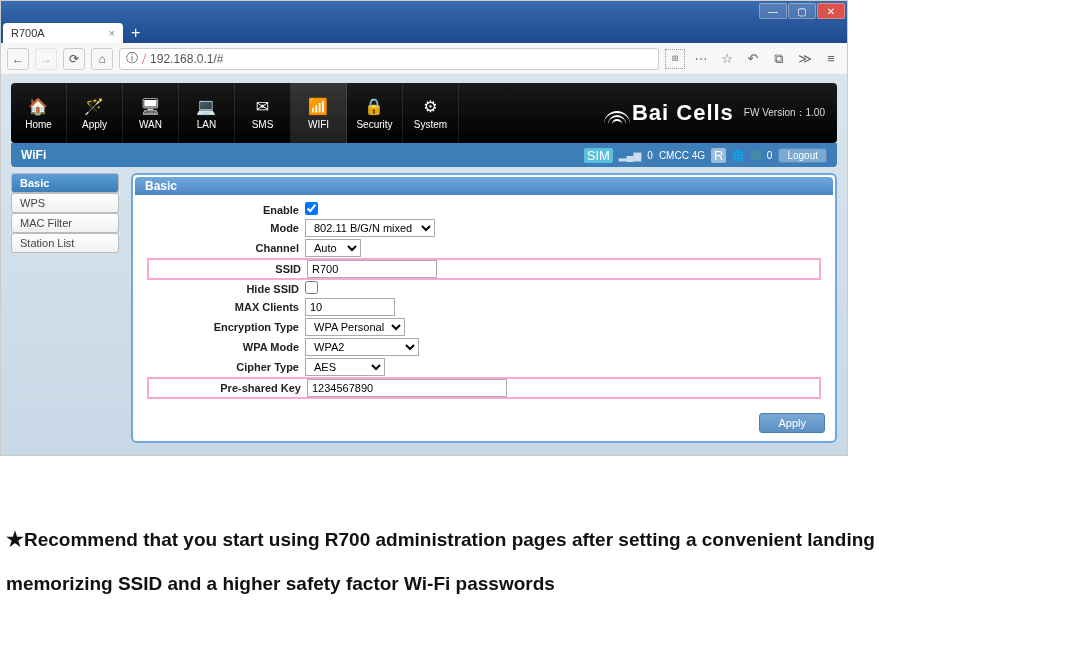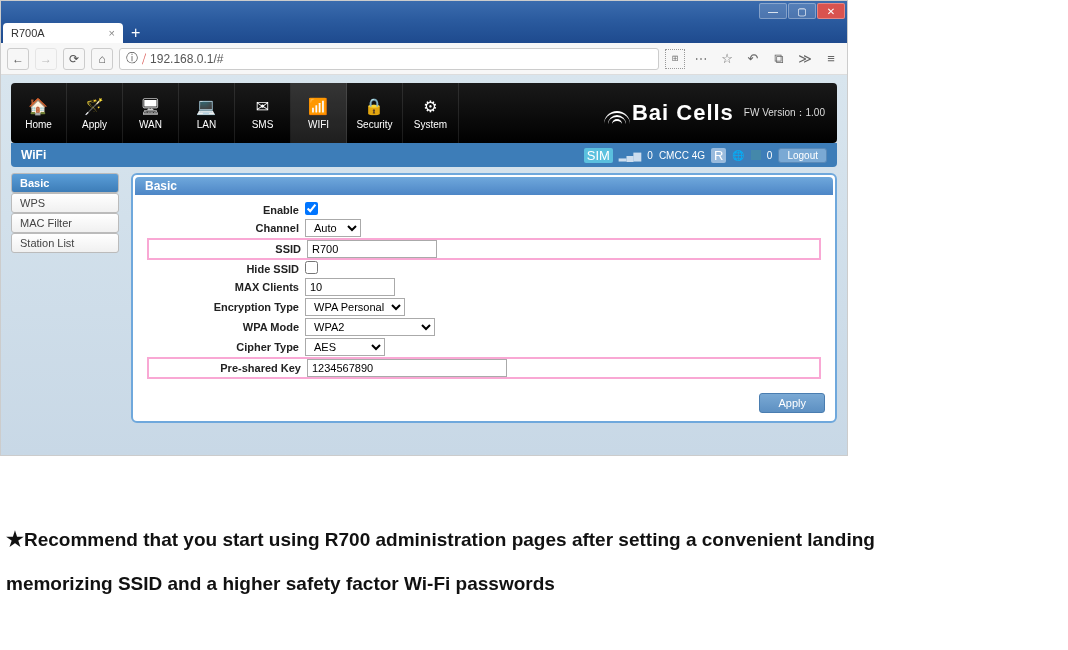--- a/index.html
+++ b/index.html
@@ -391,20 +391,24 @@
 
       <div class="panel">
         <div class="panel-header">Basic</div>
         <div class="form-area">
 
           <div class="form-row">
             <span class="lbl">Enable</span>
             <span class="ctrl"><input type="checkbox" checked="" style=""></span>
           </div>
 
+          <div class="form-row">
+            <span class="lbl">Mode</span>
+            <span class="ctrl"><select style="width:130px"><option>802.11 B/G/N mixed</option></select></span>
+          </div>
 
           <div class="form-row">
             <span class="lbl">Channel</span>
             <span class="ctrl"><select style="width:56px"><option>Auto</option></select></span>
           </div>
 
           <div class="form-row hl-red">
             <span class="lbl">SSID</span>
             <span class="ctrl"><input type="text" style="width: 130px;" value="R700"></span>
           </div>
@@ -419,21 +423,21 @@
             <span class="ctrl"><input type="text" style="width: 90px;" value="10"></span>
           </div>
 
           <div class="form-row">
             <span class="lbl">Encryption Type</span>
             <span class="ctrl"><select style="width:100px"><option>WPA Personal</option></select></span>
           </div>
 
           <div class="form-row">
             <span class="lbl">WPA Mode</span>
-            <span class="ctrl"><select style="width:130px"><option>WPA2</option></select></span>
+            <span class="ctrl"><select style="width:114px"><option>WPA2</option></select></span>
           </div>
 
           <div class="form-row">
             <span class="lbl">Cipher Type</span>
             <span class="ctrl"><select style="width:80px"><option>AES</option></select></span>
           </div>
 
           <div class="form-row hl-red">
             <span class="lbl">Pre-shared Key</span>
             <span class="ctrl"><input type="text" style="width: 200px;" value="1234567890"></span>

